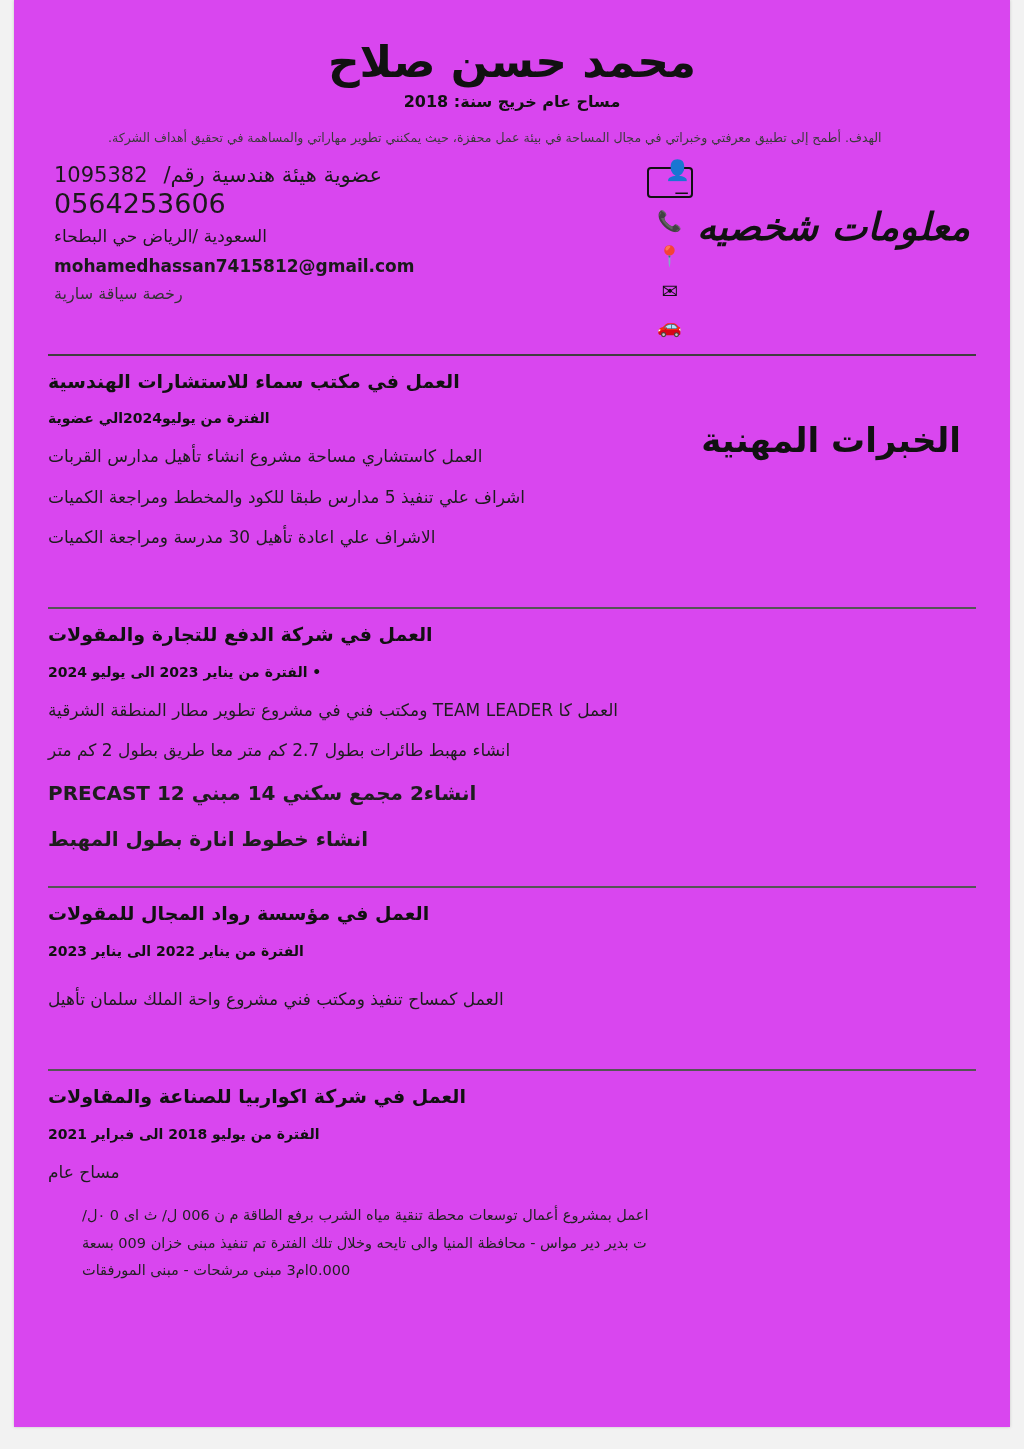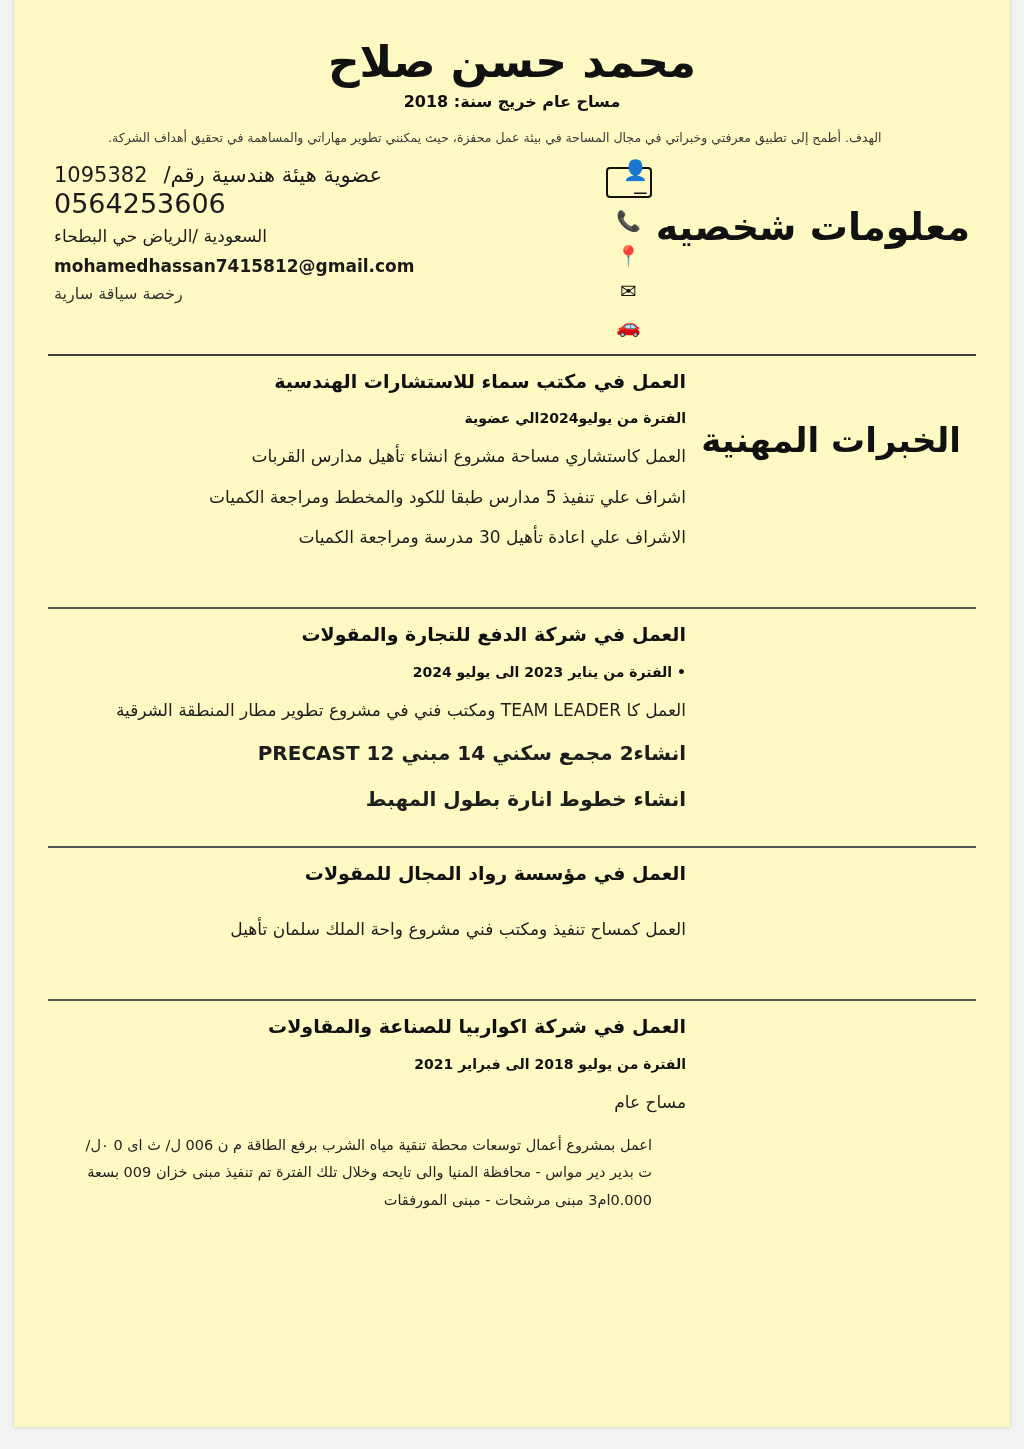--- a/index.html
+++ b/index.html
@@ -17,21 +17,21 @@
     margin: 0 auto;
     background: #f2f2f2;
     overflow: hidden;
   }
   .sheet {
     position: absolute;
     top: 0;
     left: 14px;
     right: 14px;
     bottom: 22px;
-    background: #fef9c3;
+    background: #d946ef;
     box-shadow: 0 0 3px rgba(0,0,0,0.18);
   }
   .inner {
     padding: 28px 34px 0 34px;
   }
 
   
   .name {
     text-align: center;
     font-size: 44px;
@@ -72,20 +72,21 @@
     margin-top: 14px;
     padding-bottom: 10px;
   }
   .personal-title {
     font-size: 38px;
     font-weight: 700;
     color: #111;
     white-space: nowrap;
     padding-top: 42px;
     margin-right: 6px;
+    font-style: italic;
   }
   .icon-col {
     width: 54px;
     display: flex;
     flex-direction: column;
     align-items: center;
     gap: 11px;
     padding-top: 4px;
   }
   .icon-col .ic {
@@ -162,21 +163,21 @@
     padding-top: 52px;
   }
   .exp-side-title {
     font-size: 34px;
     font-weight: 700;
     color: #111;
     white-space: nowrap;
   }
   .exp-main {
     flex: 1;
-    text-align: right;
+    text-align: left;
   }
   .exp-title {
     font-size: 19px;
     font-weight: 700;
     color: #111;
     margin-bottom: 16px;
     line-height: 1.4;
   }
   .exp-period {
     font-size: 14px;
@@ -256,31 +257,33 @@
       </div>
 
       <hr class="rule thin">
 
       <div class="exp-block">
         <div class="exp-side"></div>
         <div class="exp-main">
           <div class="exp-title">العمل في شركة الدفع للتجارة والمقولات</div>
           <div class="exp-period">• الفترة من يناير 2023 الى يوليو 2024</div>
           <div class="exp-line">العمل كا TEAM LEADER ومكتب فني في مشروع تطوير مطار المنطقة الشرقية</div>
+          <div class="exp-line">انشاء مهبط طائرات بطول 2.7 كم متر  معا طريق بطول 2 كم متر</div>
           <div class="exp-line bold">انشاء2 مجمع سكني 14 مبني 12 PRECAST</div>
           <div class="exp-line bold">انشاء خطوط انارة بطول المهبط</div>
         </div>
       </div>
 
       <hr class="rule thin">
 
       <div class="exp-block">
         <div class="exp-side"></div>
         <div class="exp-main">
           <div class="exp-title">العمل في مؤسسة رواد المجال للمقولات</div>
+          <div class="exp-period">الفترة من يناير 2022 الى يناير 2023</div>
           <div class="spacer-sm"></div>
           <div class="exp-line">العمل كمساح تنفيذ ومكتب فني مشروع واحة الملك سلمان تأهيل</div>
           <div class="spacer-md"></div>
         </div>
       </div>
 
       <hr class="rule thin">
 
       <div class="exp-block">
         <div class="exp-side"></div>

